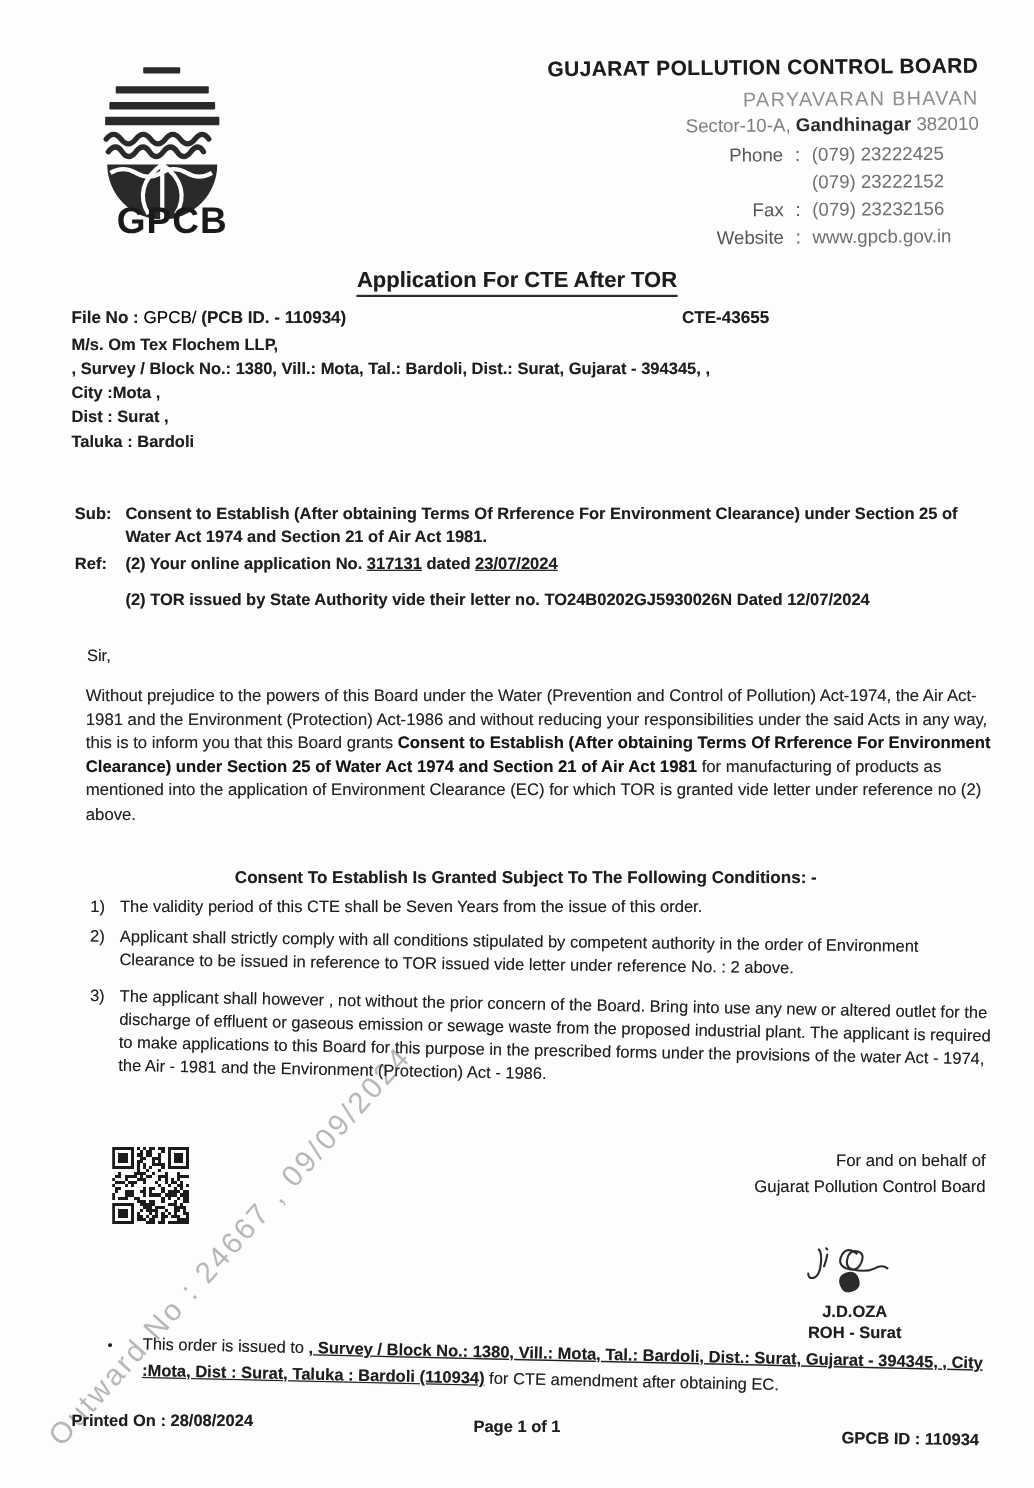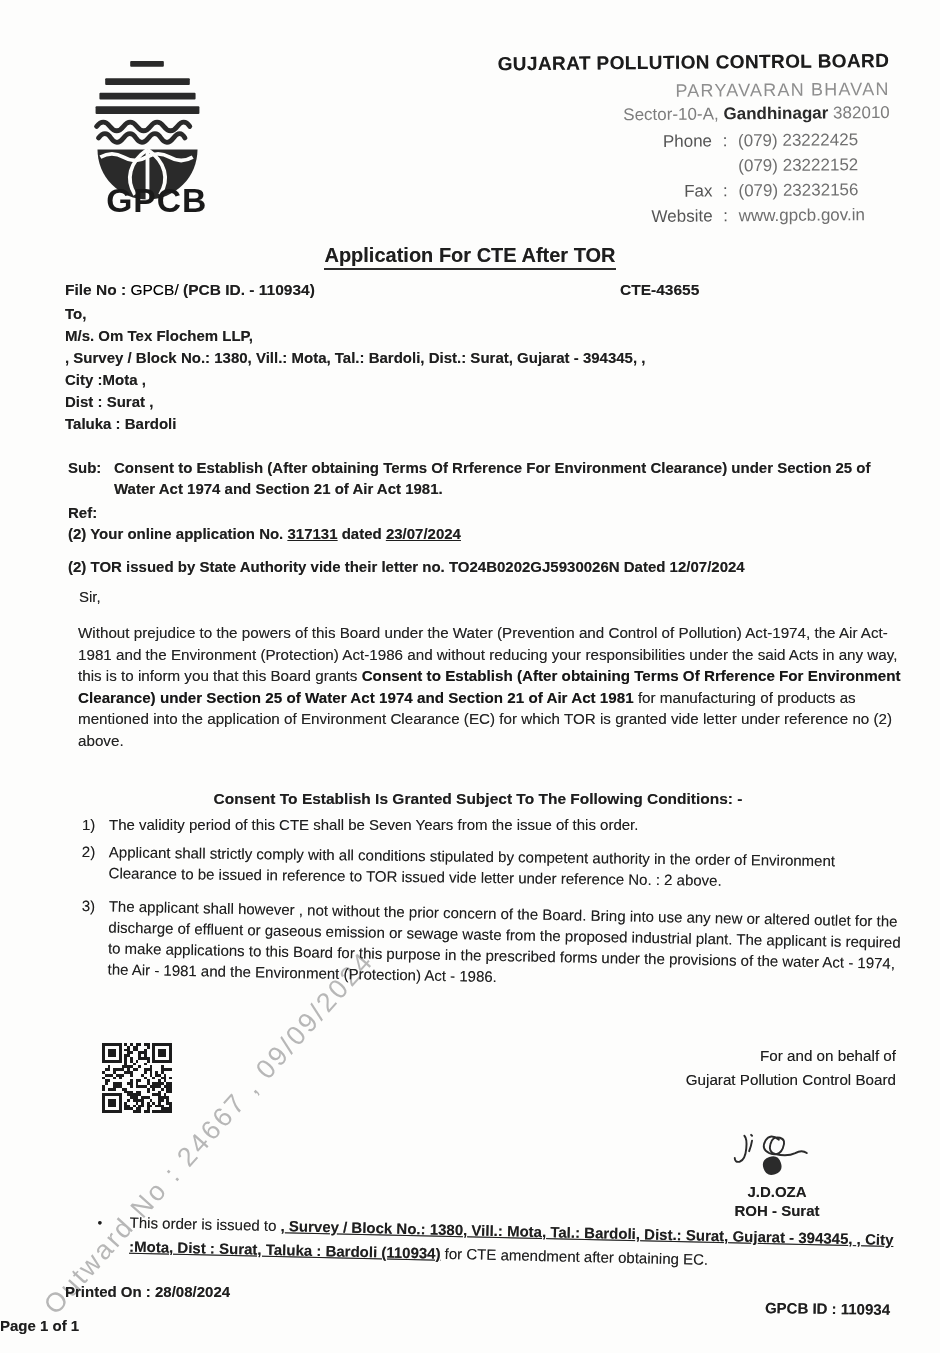--- a/index.html
+++ b/index.html
@@ -38,21 +38,21 @@
   
   .recipient { left:65px; top:303px; line-height:22px; }
   .recipient .r1 { font-weight:600; }
   .recipient .r2 { font-weight:700; }
 
   
   .subject { left:68px; top:457px; display:flex; width:840px; font-weight:600; line-height:21px; }
   .sub-label { width:46px; }
   .sub-text { width:774px; }
   .ref { left:68px; top:502px; font-weight:600; }
-  .ref-row { display:flex; line-height:21px;flex-direction:column; }
+  .ref-row { display:flex; line-height:21px; }
   .ref-label { width:46px; }
   .ref2 { margin-top:12px; }
   .u { text-decoration:underline; }
 
   .sir { left:79px; top:588px; }
   .para { left:78px; top:622px; width:832px; line-height:21.5px; font-size:15.2px; color:#242424; }
   .para b { font-weight:700; color:#161616; }
 
   
   .cond-head { left:0; top:790px; width:100%; text-align:center; padding-left:16px;
@@ -73,21 +73,21 @@
   .sig-name { font-weight:700; margin-top:-4px; }
   .sig-role { font-weight:700; margin-top:2px; }
 
   
   .bullet { left:98px; top:1210px; width:808px; display:flex; transform:rotate(1.3deg);
             transform-origin:0 0; line-height:24px; }
   .bdot { width:32px; flex:none; font-size:13px; padding-top:1px; }
   .btext { flex:1; }
   .btext b { font-weight:700; text-decoration:underline; }
   .printed { left:65px; top:1283px; font-weight:700; }
-  .pageno { left:0; top:1289px; width:100%; text-align:left; font-weight:700;margin-top:28px; }
+  .pageno { left:0; top:1289px; width:100%; text-align:center; font-weight:700; }
   .gpcbid { left:765px; top:1300px; font-weight:700; transform:rotate(.8deg); }
 </style>
 </head>
 <body>
 
 <div class="page">
 
   <div class="wm">Outward No : 24667 , 09/09/2024</div>
 
   <div class="abs logo">
@@ -150,21 +150,20 @@
   </div>
 
   <div class="abs file-row scan">
     <span class="file-label">File No :</span>
     <span class="file-gray">GPCB/</span>
     <span class="file-bold">(PCB ID. - 110934)</span>
   </div>
   <div class="abs cte-no scan">CTE-43655</div>
 
   <div class="abs recipient scan">
-    <div class="r1">To,</div>
     <div class="r2">M/s. Om Tex Flochem LLP,</div>
     <div class="r2">, Survey / Block No.: 1380, Vill.: Mota, Tal.: Bardoli, Dist.: Surat, Gujarat - 394345, ,</div>
     <div class="r2">City :Mota ,</div>
     <div class="r2">Dist : Surat ,</div>
     <div class="r2">Taluka : Bardoli</div>
   </div>
 
   <div class="abs subject scan">
     <span class="sub-label">Sub:</span>
     <span class="sub-text">Consent to Establish (After obtaining Terms Of Rrference  For Environment Clearance) under Section 25 of Water Act 1974 and Section 21 of Air Act 1981.</span>

